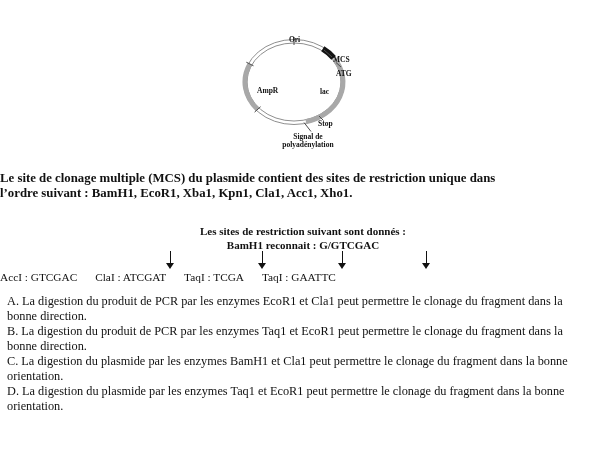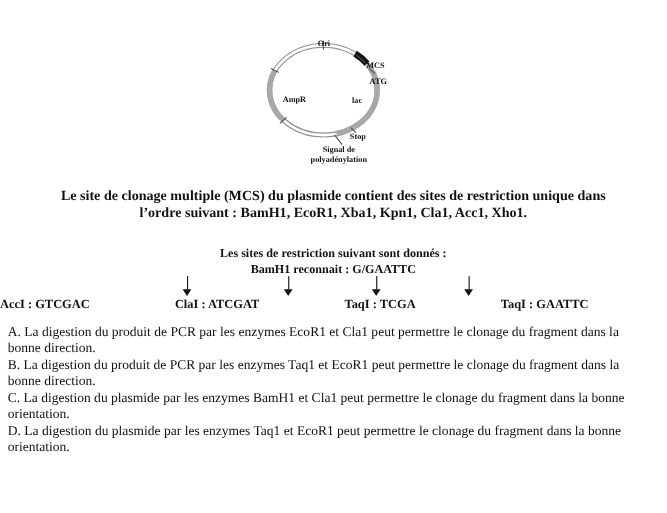--- a/index.html
+++ b/index.html
@@ -13,21 +13,21 @@
   
   .diagram { position:absolute; left:230px; top:30px; width:155px; height:140px; }
   .tube { fill:none; stroke:#8f8f8f; stroke-width:1; }
   .gene { fill:none; stroke:#a8a8a8; stroke-width:5; }
   .mcs-seg { fill:none; stroke:#141414; stroke-width:6; stroke-linecap:butt; }
   .tick { stroke:#4d4d4d; stroke-width:1; }
   .dlabel { font-family:"Liberation Serif", serif; font-weight:bold; font-size:7.5px; fill:#111111; }
 
   
   .intro {
-    position:absolute; top:171px; left:0; width:606px; text-align:center;
+    position:absolute; top:171px; left:0; width:606px; 
     font-weight:bold; font-size:12.8px; line-height:14.5px;
   }
   .restriction {
     position:absolute; top:224px; left:0; width:606px; text-align:center;
     font-weight:bold; font-size:11px; line-height:14px;
   }
 
   
   .arrows { position:absolute; top:251px; left:0; width:606px; height:19px; }
   .arrow { position:absolute; top:0; width:11px; height:19px; }
@@ -35,22 +35,22 @@
   .arrow .head {
     position:absolute; left:1px; top:12px; width:0; height:0;
     border-left:4.5px solid transparent; border-right:4.5px solid transparent;
     border-top:6px solid #111;
   }
   .a1 { left:165px; } .a2 { left:257px; } .a3 { left:337px; } .a4 { left:421px; }
 
   
   .enzymes {
     position:absolute; top:271px; left:0; width:535px;
-    display:flex; justify-content:space-between; gap:18px;
-    font-weight:bold; font-size:11.3px;
+    display:flex; justify-content:flex-start; gap:18px;
+    font-weight:normal; font-size:11.3px;
   }
 
   
   .choices {
     position:absolute; top:294px; left:7px; width:566px;
     font-size:12.3px; line-height:15px;
   }
   .choices p { margin:0; }
 </style>
 </head>
@@ -85,21 +85,21 @@
     <text class="dlabel" x="78" y="117" text-anchor="middle">polyadénylation</text>
   </svg>
 
   <div class="intro">
     <div>Le site de clonage multiple (MCS) du plasmide contient des sites de restriction unique dans</div>
     <div>l’ordre suivant : BamH1, EcoR1, Xba1, Kpn1, Cla1, Acc1, Xho1.</div>
   </div>
 
   <div class="restriction">
     <div>Les sites de restriction suivant sont donnés :</div>
-    <div>BamH1 reconnait : G/GAATTC</div>
+    <div>BamH1 reconnait : G/GTCGAC</div>
   </div>
 
   <div class="arrows">
     <div class="arrow a1">
         <div class="stem"></div>
         <div class="head"></div>
       </div>
     <div class="arrow a2">
         <div class="stem"></div>
         <div class="head"></div>

